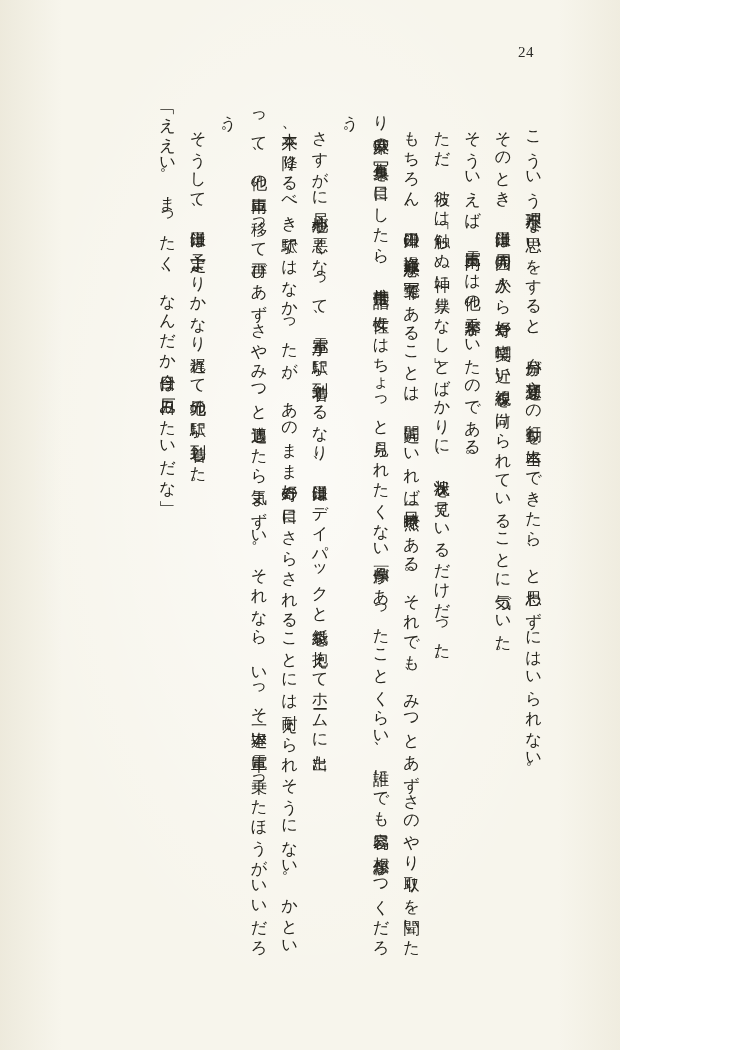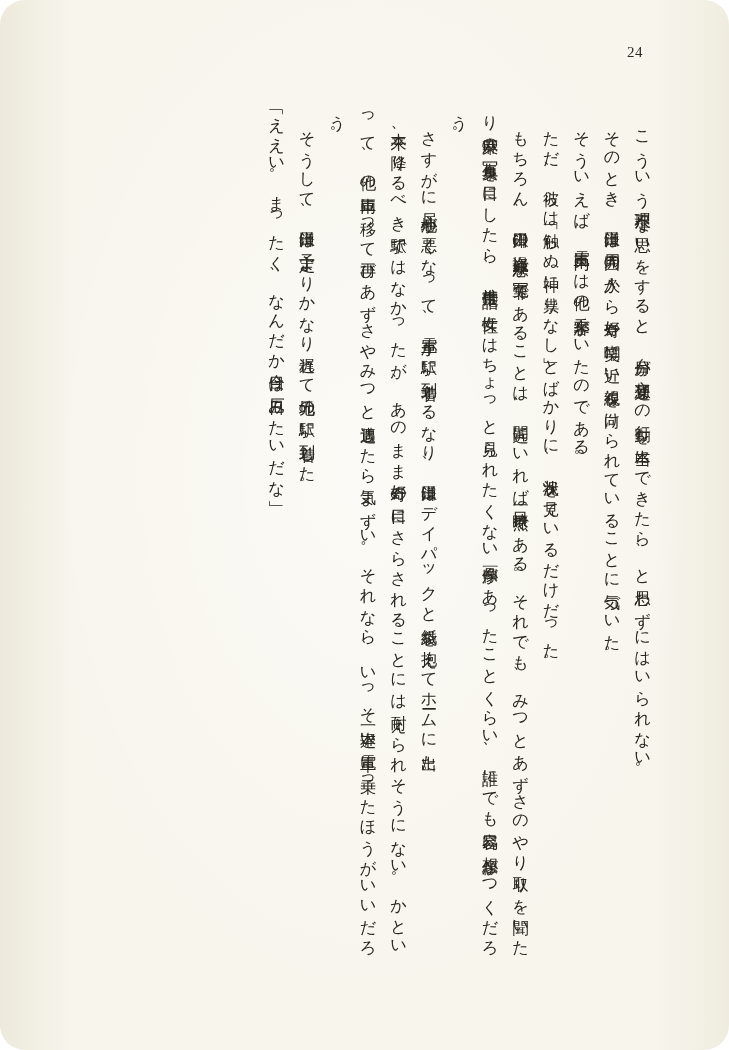--- a/index.html
+++ b/index.html
@@ -7,25 +7,24 @@
     padding: 0;
     background: #ffffff;
   }
   body {
     width: 729px;
     height: 1050px;
     font-family: "Liberation Serif", "DejaVu Serif", serif;
   }
   .page {
     position: relative;
-    width: 729px;
+    width: 620px;
     height: 1050px;
     background: #f7f5ec;
     overflow: hidden;
-    border-radius: 25px;
   }
   
   .paper-texture {
     position: absolute;
     inset: 0;
     background:
       radial-gradient(ellipse at 50% 45%, rgba(255,255,255,0.55) 0%, rgba(255,255,255,0.0) 65%),
       linear-gradient(90deg, rgba(225,220,200,0.45) 0%, rgba(255,255,255,0) 10%, rgba(255,255,255,0) 90%, rgba(225,220,200,0.35) 100%);
     pointer-events: none;
   }

